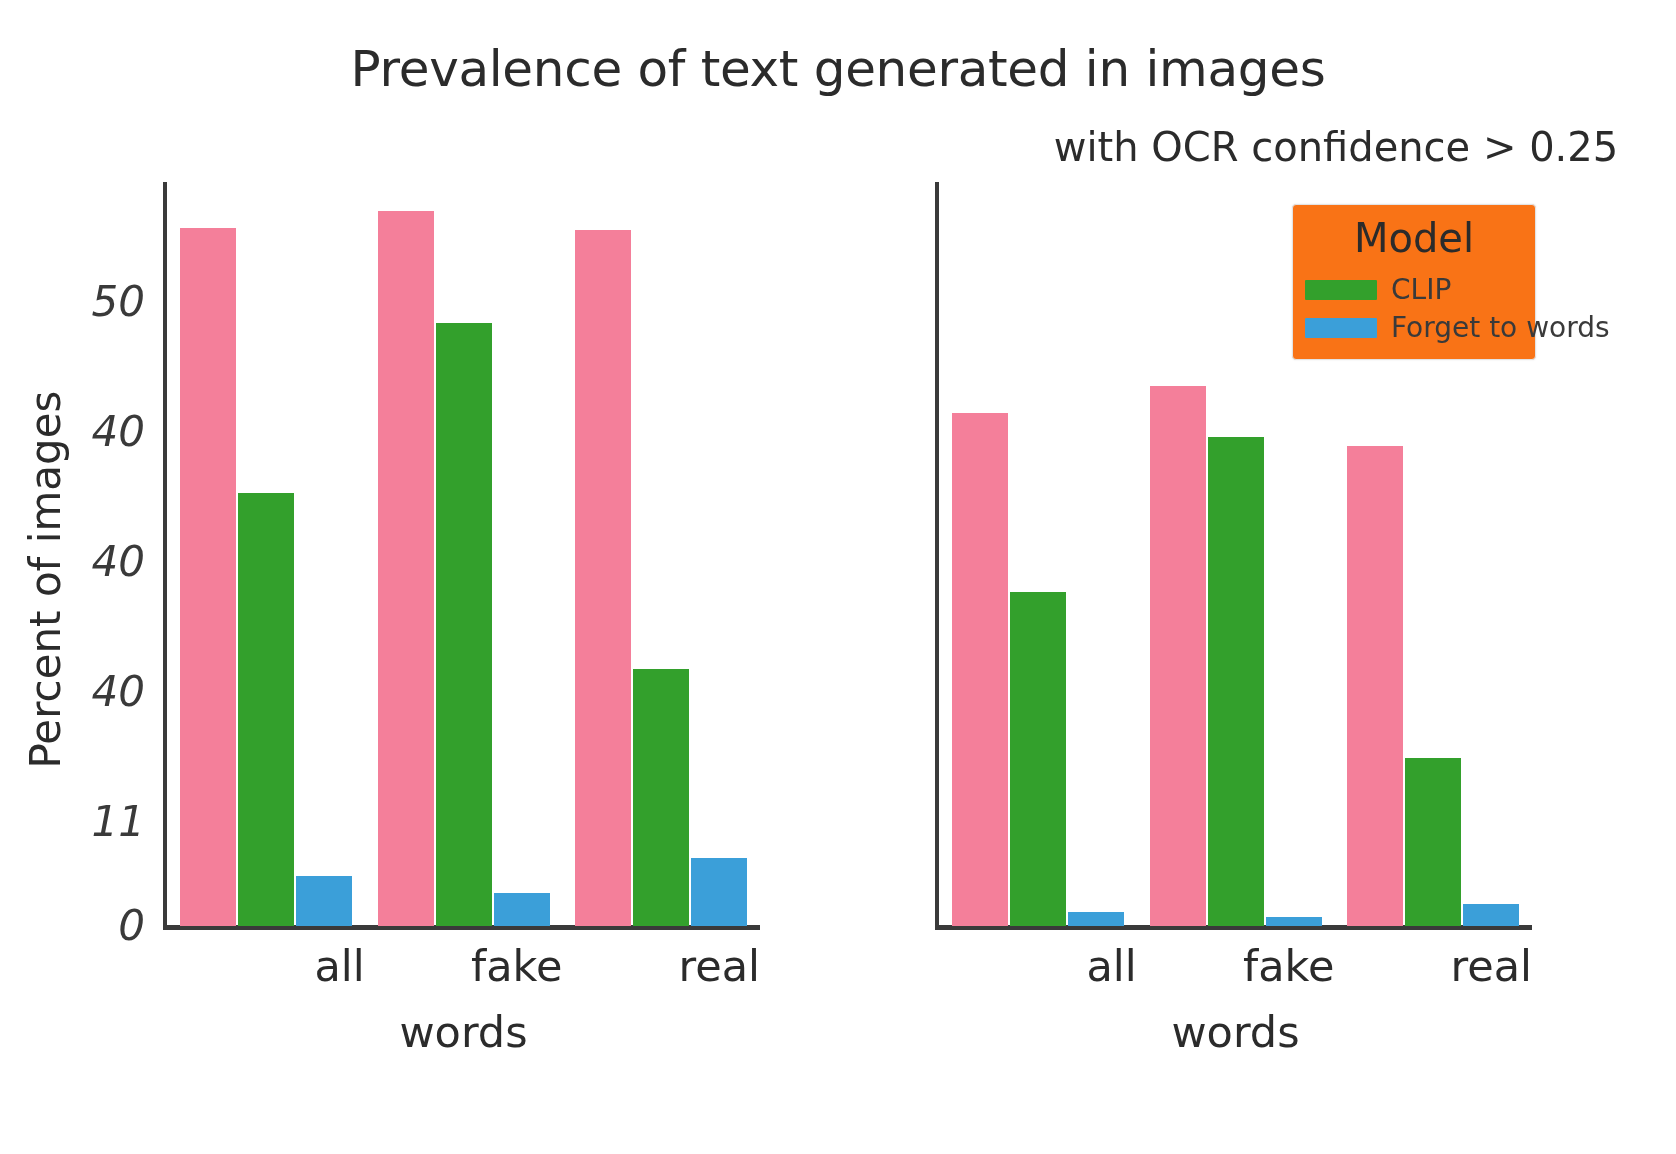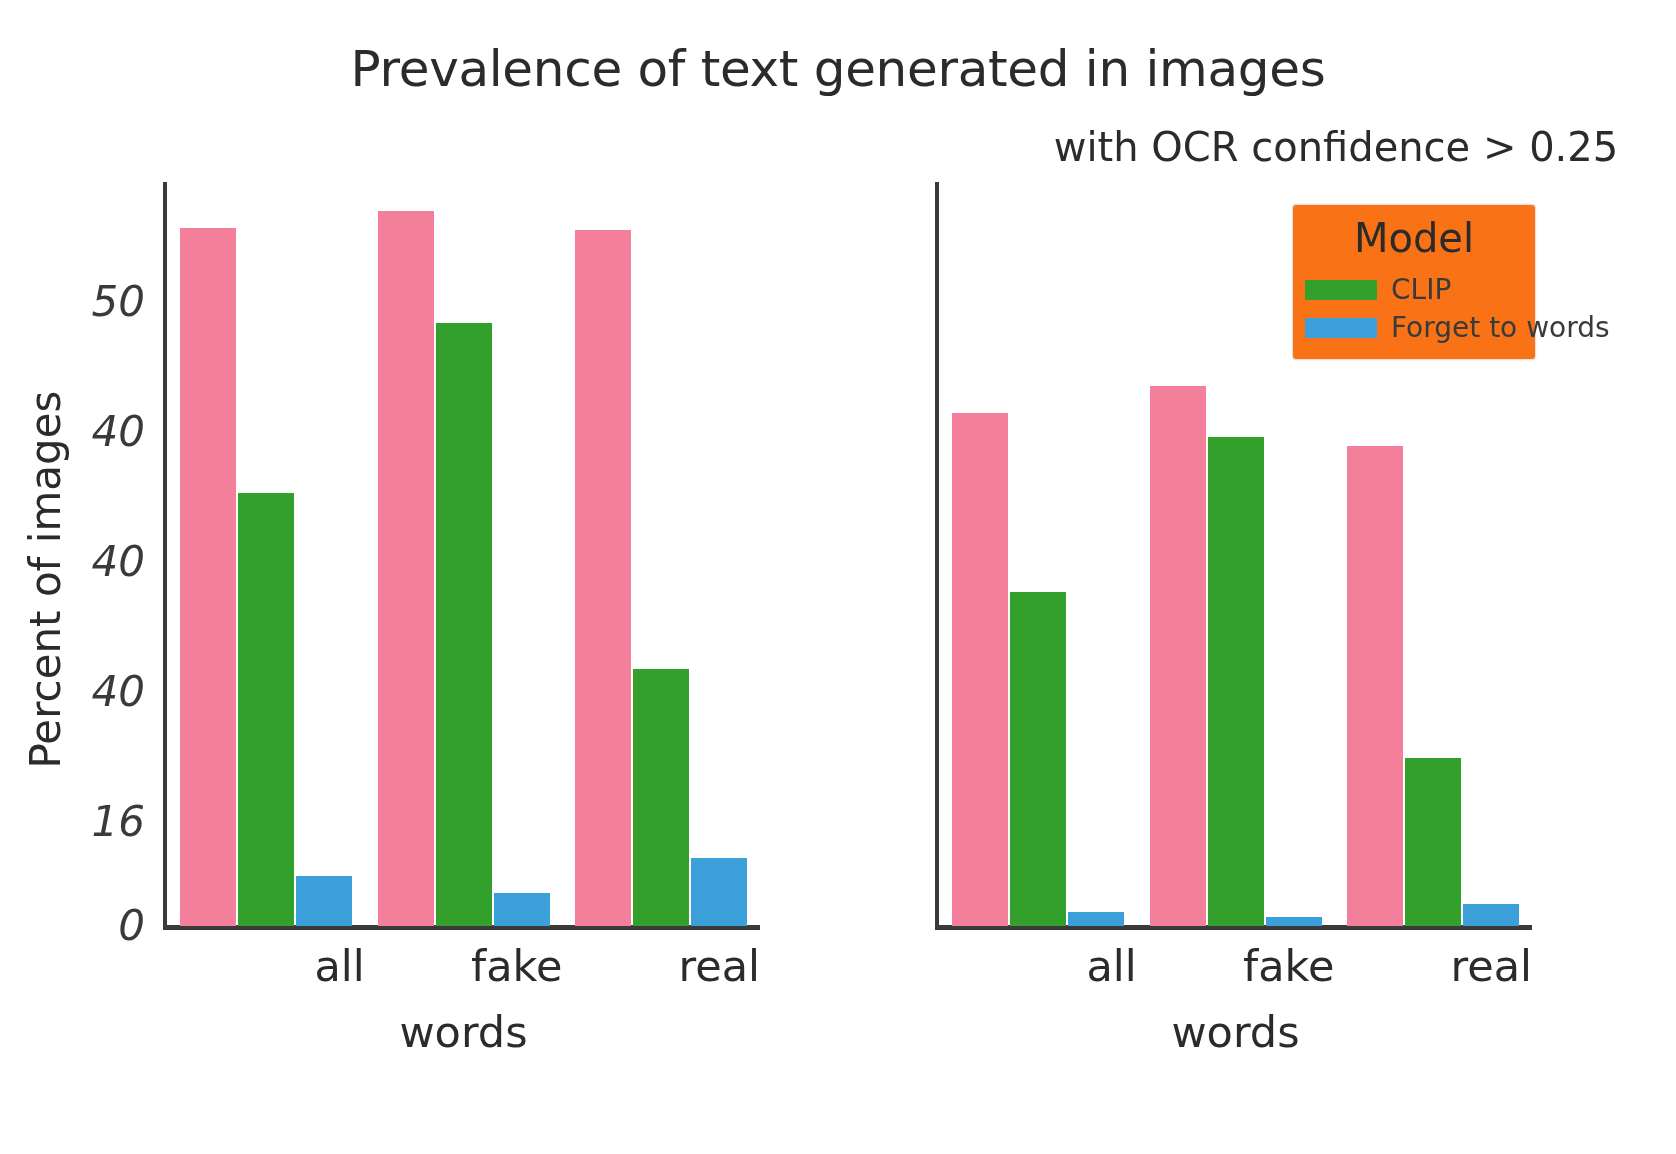--- a/index.html
+++ b/index.html
@@ -218,21 +218,21 @@
 
   <div id="ylabel">Percent of images</div>
 
   <div class="panel left">
 
     <div class="ytick-holder">
       <div class="ytick" style="top:120px">50</div>
       <div class="ytick" style="top:250px">40</div>
       <div class="ytick" style="top:380px">40</div>
       <div class="ytick" style="top:510px">40</div>
-      <div class="ytick" style="top:640px">16</div>
+      <div class="ytick" style="top:640px">11</div>
       <div class="ytick" style="top:744px">0</div>
     </div>
 
     <div class="plot">
       <div class="spine-left"></div>
       <div class="spine-bottom"></div>
       <div class="groups">
         <div class="group">
           <div class="bar s0" style="height: 698.316px; background: rgb(244, 127, 154);"></div>
           <div class="bar s1" style="height: 433.347px; background: rgb(51, 160, 44);"></div>

